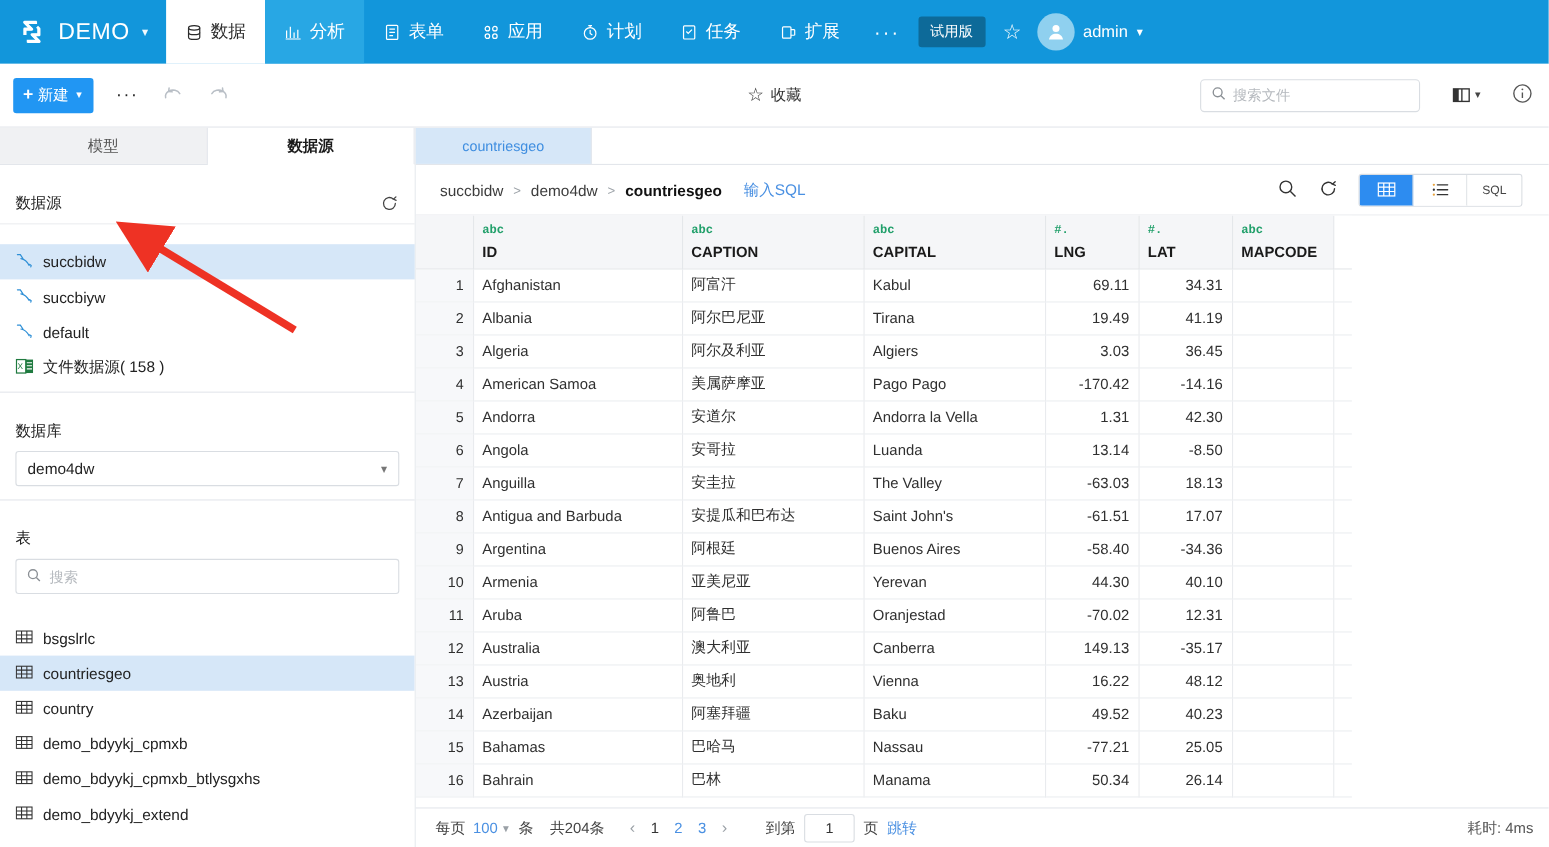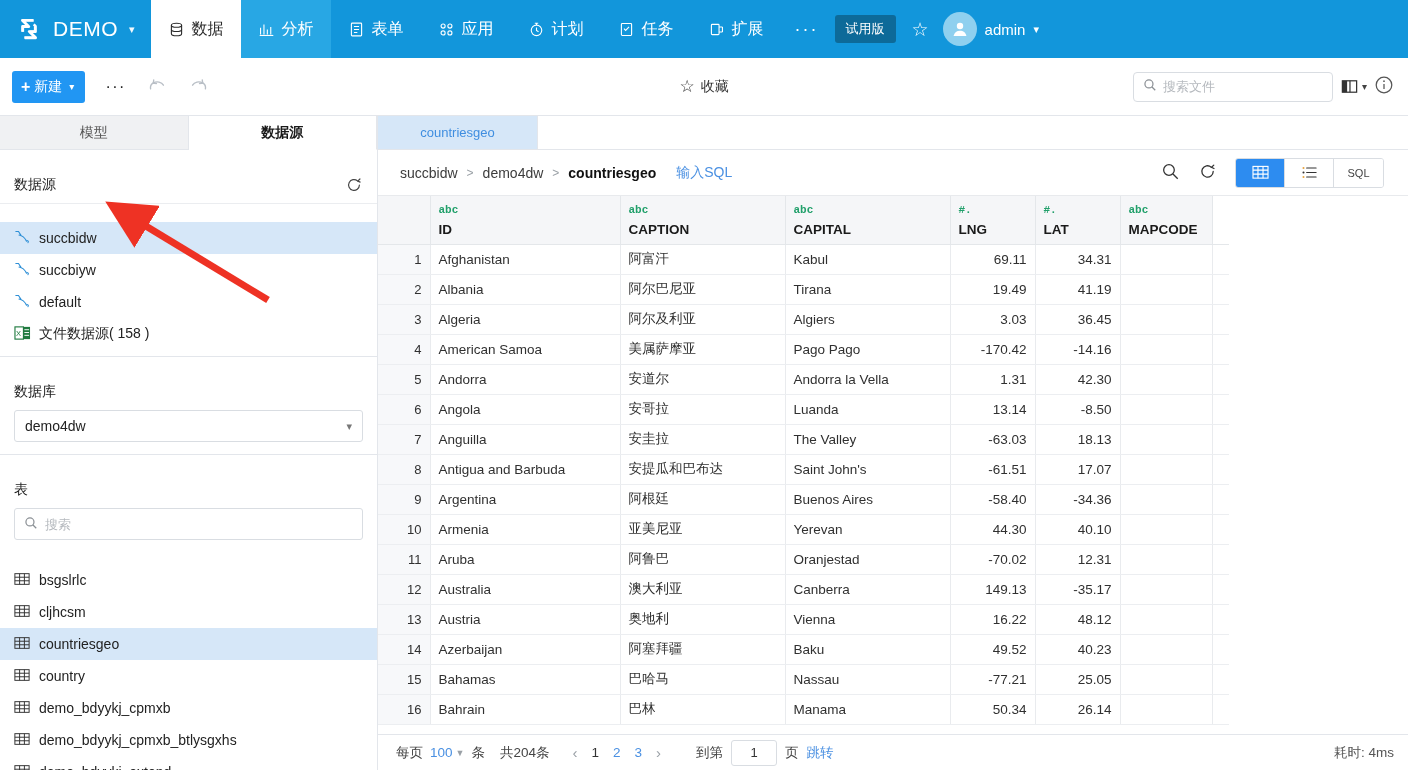--- a/index.html
+++ b/index.html
@@ -33,21 +33,21 @@
 
   
   .toolbar { height:58px; flex:0 0 58px; background:#fff; border-bottom:1px solid #e3e6eb; display:flex; align-items:center; position:relative; }
   .btn-new { margin-left:12px; background:#2196f3; color:#fff; border:none; border-radius:3px; height:32px; padding:0 11px 0 9px;
              display:flex; align-items:center; gap:4px; font-size:14px; cursor:pointer; font-family:inherit; }
   .btn-new .plus { font-size:16px; font-weight:bold; }
   .btn-new .cv { font-size:10px; margin-left:3px; }
   .tb-dots { margin-left:20px; font-size:16px; letter-spacing:1.5px; color:#222; cursor:pointer; }
   .tb-icon { margin-left:20px; color:#b9bfc6; cursor:pointer; display:flex; align-items:center; }
   .fav { position:absolute; left:50%; transform:translateX(-50%); display:flex; align-items:center; gap:6px; font-size:14px; color:#333; cursor:pointer; }
-  .tb-right { margin-left:auto; display:flex; align-items:center; gap:7px; padding-right:14px; }
+  .tb-right { margin-left:auto; display:flex; align-items:center; gap:28px; padding-right:14px; }
   .searchbox { width:200px; height:30px; border:1px solid #d9dde2; border-radius:4px; display:flex; align-items:center; gap:6px; padding:0 9px; }
   .searchbox input { border:none; outline:none; font-size:13px; width:100%; font-family:inherit; color:#333; background:transparent; }
   .searchbox input::placeholder { color:#b5b9be; }
   .panel-ico { display:flex; align-items:center; gap:3px; cursor:pointer; }
 
   
   .body { flex:1 1 auto; display:flex; min-height:0; }
 
   
   .side { width:378px; flex:0 0 378px; border-right:1px solid #e3e6eb; display:flex; flex-direction:column; min-height:0; background:#fff;gap:16px; }
@@ -358,29 +358,20 @@
 
       <div class="tbl-list">
         <div class="tbl-item">
           <span>
             <svg width="16" height="14" viewBox="0 0 18 15" fill="none" stroke="#333" stroke-width="1.1">
                 <rect x="1" y="1.5" width="16" height="12"></rect>
                 <path d="M1 5.5h16M1 9.5h16M6.3 1.5v12M11.7 1.5v12"></path>
               </svg>
           </span>
           <span>bsgslrlc</span>
-        </div>
-        <div class="tbl-item">
-          <span>
-            <svg width="16" height="14" viewBox="0 0 18 15" fill="none" stroke="#333" stroke-width="1.1">
-                <rect x="1" y="1.5" width="16" height="12"></rect>
-                <path d="M1 5.5h16M1 9.5h16M6.3 1.5v12M11.7 1.5v12"></path>
-              </svg>
-          </span>
-          <span>cljhcsm</span>
         </div>
         <div class="tbl-item selected">
           <span>
             <svg width="16" height="14" viewBox="0 0 18 15" fill="none" stroke="#333" stroke-width="1.1">
                 <rect x="1" y="1.5" width="16" height="12"></rect>
                 <path d="M1 5.5h16M1 9.5h16M6.3 1.5v12M11.7 1.5v12"></path>
               </svg>
           </span>
           <span>countriesgeo</span>
         </div>

